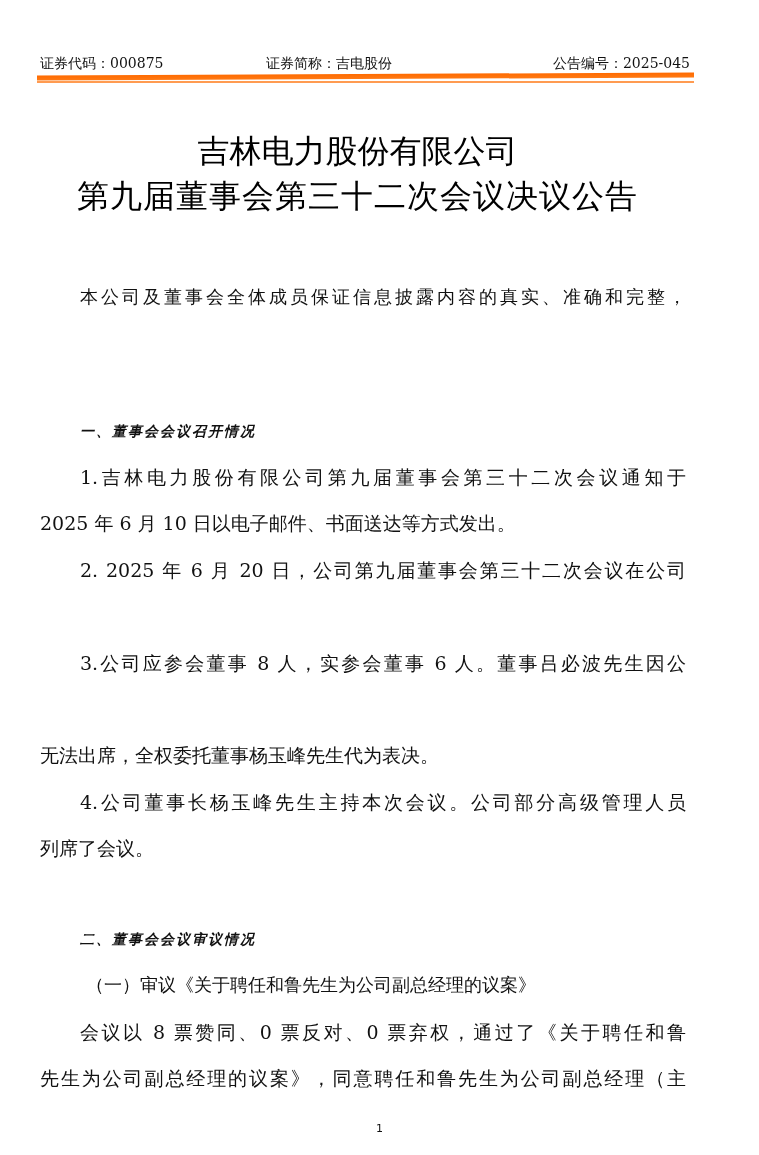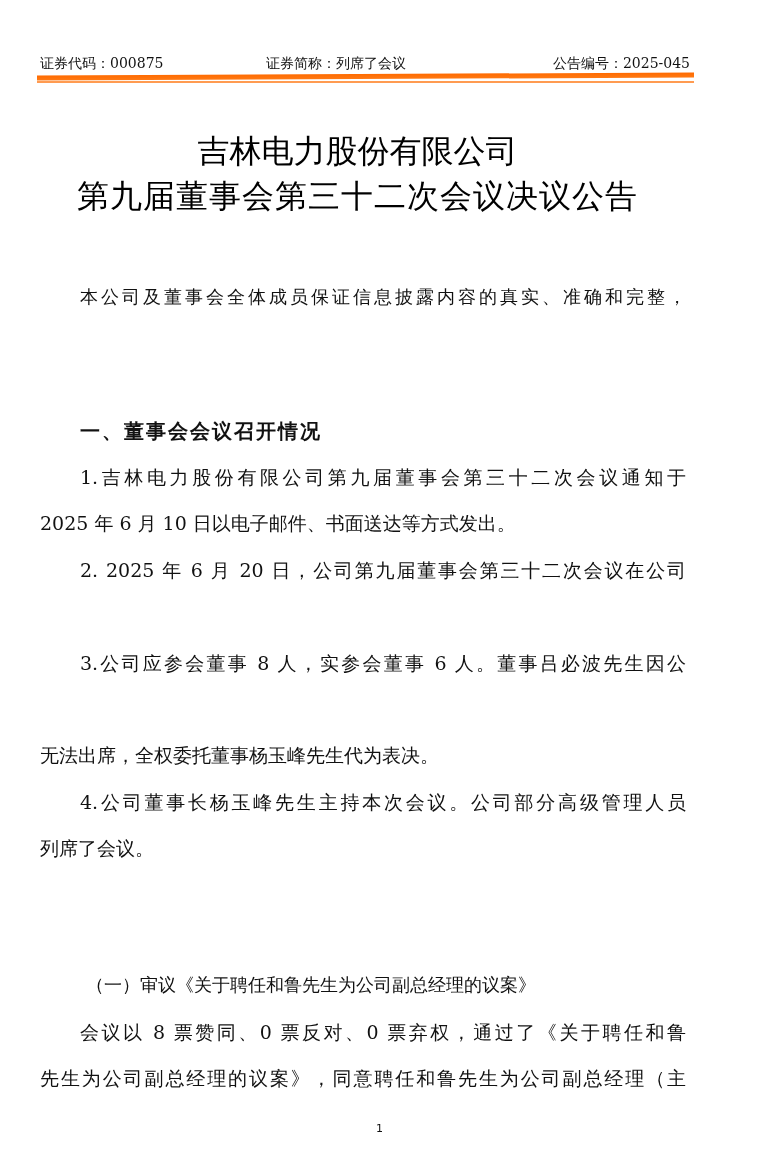--- a/index.html
+++ b/index.html
@@ -84,43 +84,44 @@
       text-align-last: justify;
     }
     .bold {
       font-family: "DejaVu Sans", "Liberation Sans", sans-serif;
       font-weight: normal;
       font-size: 18px;
     }
     .heading {
       font-family: "DejaVu Sans", "Liberation Sans", sans-serif;
       font-weight: bold;
-      font-size: 20px;
+      font-size: 14px;
       letter-spacing: 2px;
+      font-style: italic;
     }
     .footer {
       position: absolute;
       left: 0;
       width: 759px;
       top: 1122px;
       text-align: center;
       font-family: "DejaVu Sans", "Liberation Sans", sans-serif;
       font-size: 11px;
       line-height: 14px;
       color: #111;
     }
   </style>
 </head>
 <body>
 
 <div class="page">
 
   <div class="header">
     <span class="code">证券代码：000875</span>
-    <span class="abbr">证券简称：列席了会议</span>
+    <span class="abbr">证券简称：吉电股份</span>
     <span class="num">公告编号：2025-045</span>
   </div>
   <div class="rule-thick"></div>
   <div class="rule-thin"></div>
 
   <div class="title t1">吉林电力股份有限公司</div>
   <div class="title t2">第九届董事会第三十二次会议决议公告</div>
 
   <div class="line indent justify bold" style="top:284px;">本公司及董事会全体成员保证信息披露内容的真实、准确和完整，</div>
 
@@ -131,19 +132,20 @@
 
   <div class="line indent justify" style="top:557px;">2. 2025 年 6 月 20 日，公司第九届董事会第三十二次会议在公司</div>
 
   <div class="line indent justify" style="top:650px;">3.公司应参会董事 8 人，实参会董事 6 人。董事吕必波先生因公</div>
   <div class="line" style="top:742px;">无法出席，全权委托董事杨玉峰先生代为表决。</div>
 
   <div class="line indent justify" style="top:789px;">4.公司董事长杨玉峰先生主持本次会议。公司部分高级管理人员</div>
   <div class="line" style="top:835px;">列席了会议。</div>
 
 
+  <div class="line indent heading" style="top:926px;">二、董事会会议审议情况</div>
   <div class="line bold" style="top:972px; left:86px;">（一）审议《关于聘任和鲁先生为公司副总经理的议案》</div>
 
   <div class="line indent justify" style="top:1019px;">会议以 8 票赞同、0 票反对、0 票弃权，通过了《关于聘任和鲁</div>
   <div class="line justify" style="top:1065px;">先生为公司副总经理的议案》，同意聘任和鲁先生为公司副总经理（主</div>
 
   <div class="footer">1</div>
 </div>
 
 </body></html>

